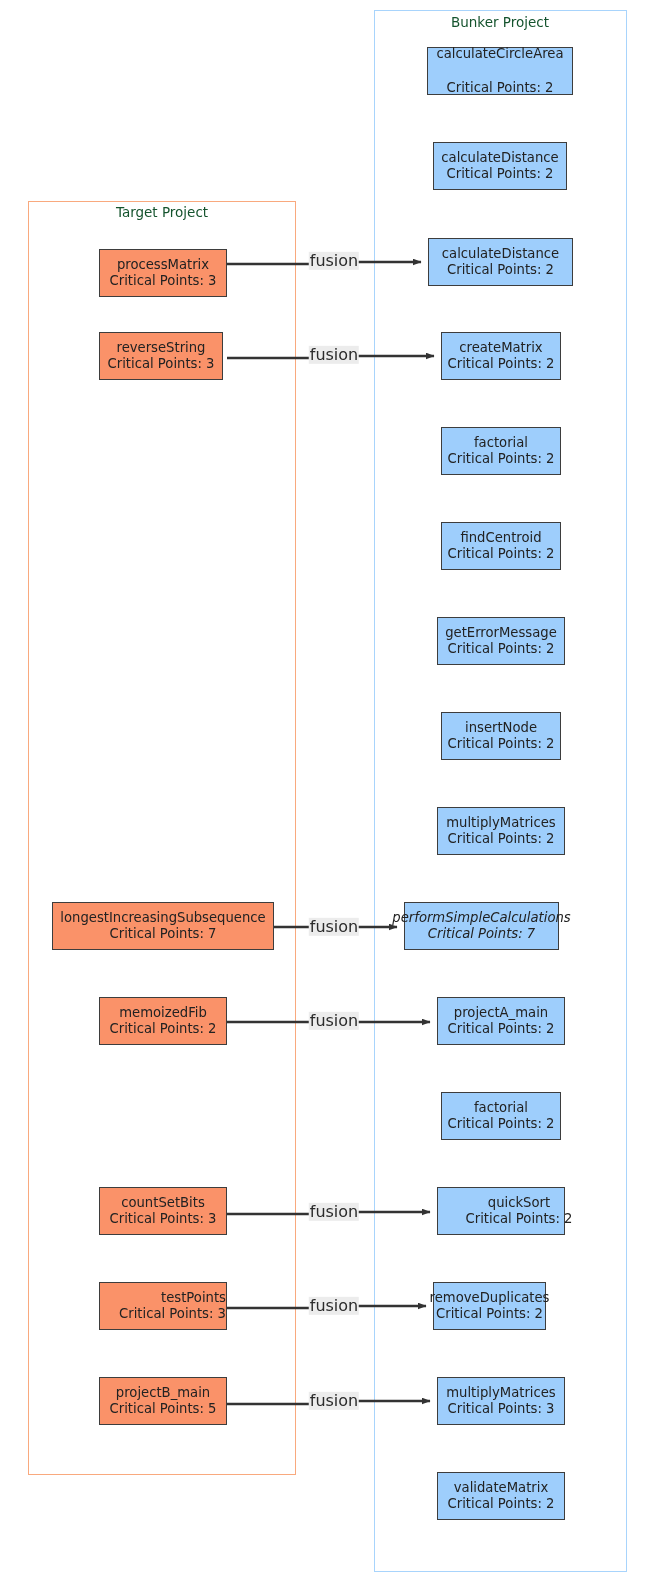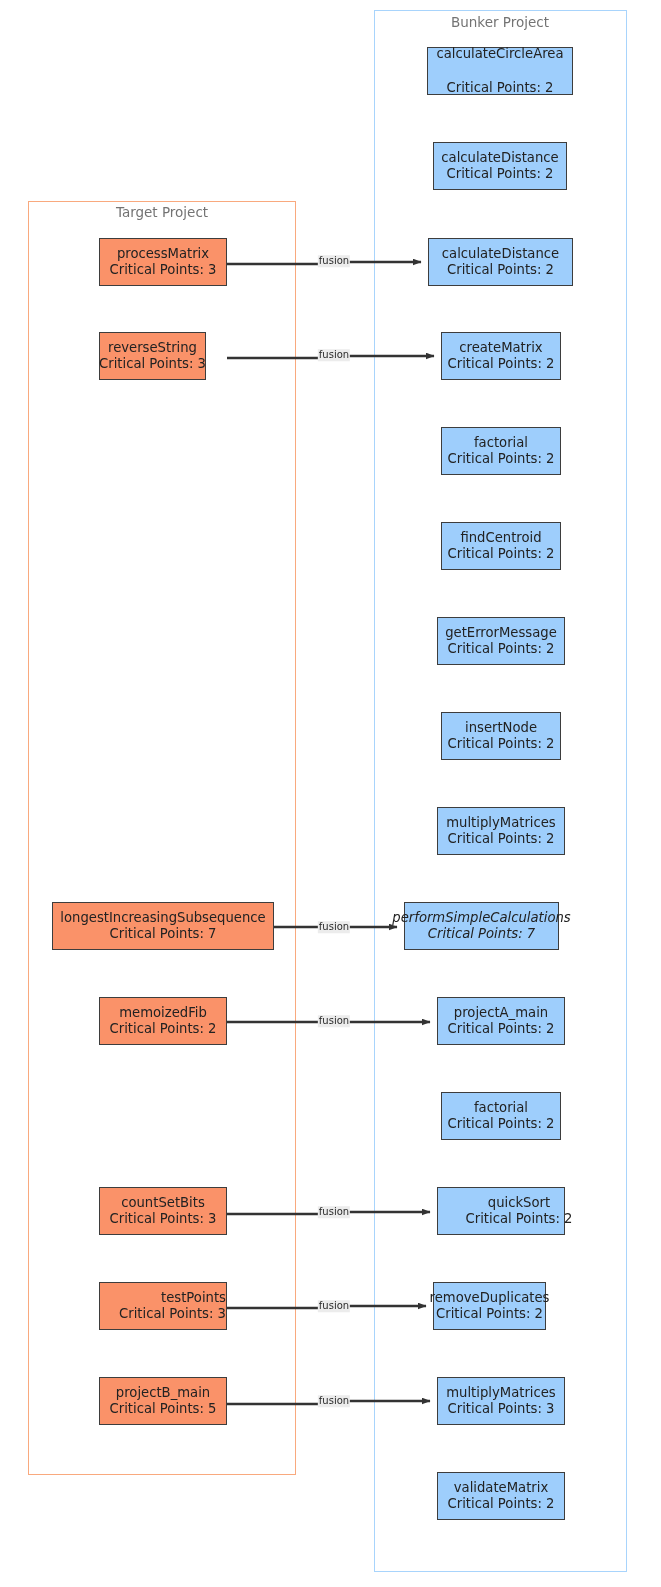--- a/index.html
+++ b/index.html
@@ -34,21 +34,21 @@
   .cluster-target {
     border: 1.4px solid #f9a97e;
   }
   .cluster-bunker {
     border: 1.4px solid #a8d4fc;
   }
   .cluster-label {
     position: absolute;
     white-space: nowrap;
     font-size: 13.5px;
-    color: #737373;
+    color: #14532d;
     line-height: 1;
     background: #ffffff;
     padding: 0 4px;
   }
   .node {
     position: absolute;
     box-sizing: border-box;
     border: 1.6px solid #3d3d3d;
     display: flex;
     flex-direction: column;
@@ -70,21 +70,21 @@
     display: block;
   }
   .node .cp {
     display: block;
   }
   .edge-label {
     position: absolute;
     transform: translate(-50%, -50%);
     background: #ececec;
     color: #2b2b2b;
-    font-size: 10px;
+    font-size: 16px;
     line-height: 1.15;
     padding: 0px 1px;
     white-space: nowrap;
   }
 </style>
 </head>
 <body>
 
 <div id="diagram">
 
@@ -105,25 +105,25 @@
         <path d="M 227,358 L 330.5,358 L 330.5,356 L 434,356" fill="none" stroke="#333333" stroke-width="2.4" marker-end="url(#arrowhead)"></path>
         <path d="M 274,927 L 335.5,927 L 335.5,927 L 397,927" fill="none" stroke="#333333" stroke-width="2.4" marker-end="url(#arrowhead)"></path>
         <path d="M 227,1022 L 328.5,1022 L 328.5,1022 L 430,1022" fill="none" stroke="#333333" stroke-width="2.4" marker-end="url(#arrowhead)"></path>
         <path d="M 227,1214 L 328.5,1214 L 328.5,1212 L 430,1212" fill="none" stroke="#333333" stroke-width="2.4" marker-end="url(#arrowhead)"></path>
         <path d="M 227,1308 L 326.5,1308 L 326.5,1306 L 426,1306" fill="none" stroke="#333333" stroke-width="2.4" marker-end="url(#arrowhead)"></path>
         <path d="M 227,1404 L 328.5,1404 L 328.5,1401 L 430,1401" fill="none" stroke="#333333" stroke-width="2.4" marker-end="url(#arrowhead)"></path>
       </g>
   </svg>
 
   <div id="node-layer">
-      <div class="node node-target" style="left: 99px; top: 238px; width: 128px; height: 48px; align-items: center;">
+      <div class="node node-target" style="left: 99px; top: 249px; width: 128px; height: 48px; align-items: center;">
         <span class="nm">processMatrix</span>
         <span class="cp">Critical Points: 3</span>
       </div>
-      <div class="node node-target" style="left: 99px; top: 332px; width: 107px; height: 48px;">
+      <div class="node node-target" style="left: 99px; top: 332px; width: 124px; height: 48px;">
         <span class="nm">reverseString</span>
         <span class="cp">Critical Points: 3</span>
       </div>
       <div class="node node-target" style="left: 52px; top: 902px; width: 222px; height: 48px;">
         <span class="nm">longestIncreasingSubsequence</span>
         <span class="cp">Critical Points: 7</span>
       </div>
       <div class="node node-target" style="left: 99px; top: 997px; width: 128px; height: 48px;">
         <span class="nm">memoizedFib</span>
         <span class="cp">Critical Points: 2</span>

